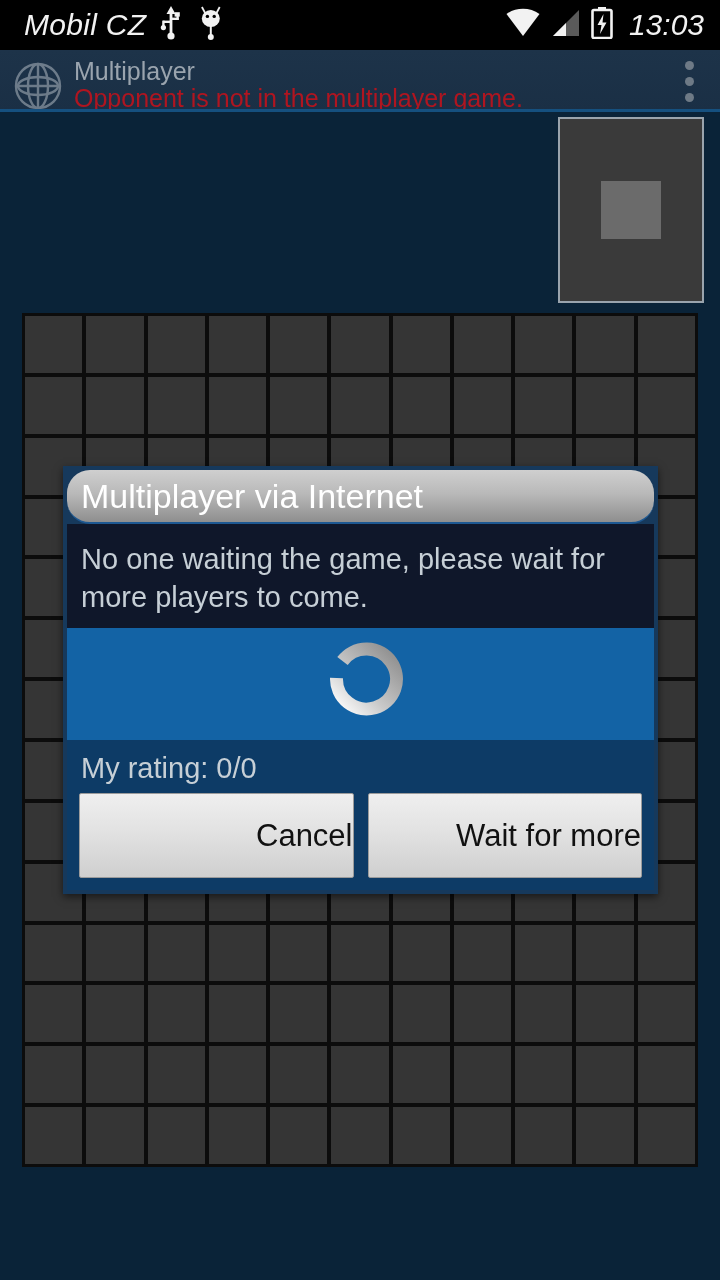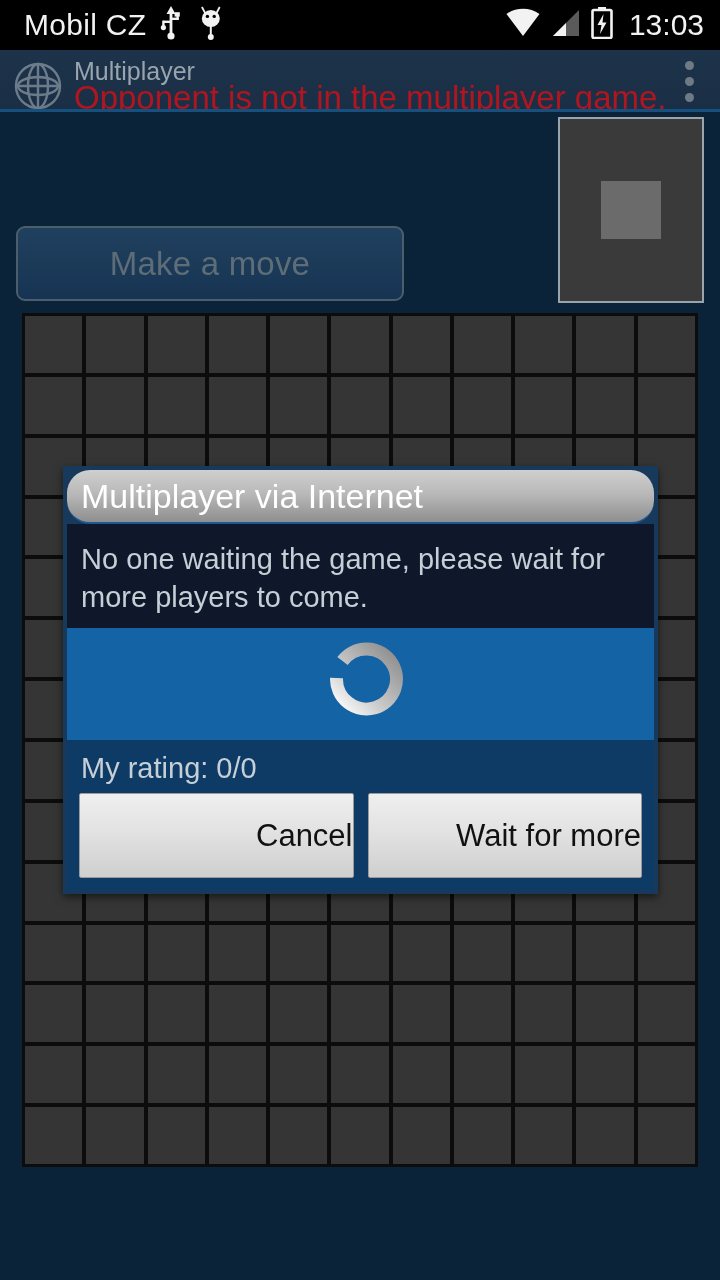--- a/index.html
+++ b/index.html
@@ -27,20 +27,21 @@
   #status-bar {
     position: absolute;
     top: 0; left: 0;
     width: 720px;
     height: 50px;
     background: #000000;
     display: flex;
     align-items: center;
     box-sizing: border-box;
     padding: 0 16px 0 24px;
+    font-style: italic;
   }
   #carrier-label {
     color: #f2f2f2;
     font-size: 30px;
     letter-spacing: 0.3px;
     line-height: 1;
     white-space: nowrap;
   }
   .sb-left-icons {
     display: flex;
@@ -96,21 +97,21 @@
     overflow: hidden;
   }
   #ab-title {
     color: #9aa4ae;
     font-size: 25px;
     line-height: 26px;
     white-space: nowrap;
   }
   #ab-subtitle {
     color: #b01520;
-    font-size: 33px;
+    font-size: 25px;
     line-height: 28px;
     white-space: nowrap;
   }
   #overflow-menu {
     margin-left: auto;
     width: 46px;
     height: 62px;
     display: flex;
     flex-direction: column;
     align-items: center;
@@ -337,23 +338,20 @@
       <span id="ab-title">Multiplayer</span>
       <span id="ab-subtitle">Opponent is not in the multiplayer game.</span>
     </span>
     <span id="overflow-menu">
       <span class="dot"></span>
       <span class="dot"></span>
       <span class="dot"></span>
     </span>
   </div>
 
-  <div id="make-move-button">
-    <span>Make a move</span>
-  </div>
 
   <div id="piece-preview">
     <span class="piece-cell"></span>
   </div>
 
   <div id="game-board" style="grid-template-columns: repeat(11, 1fr); grid-template-rows: repeat(14, 1fr); background: rgb(12, 12, 12);">
       <div class="board-cell" style="background: rgb(53, 53, 53);"></div>
       <div class="board-cell" style="background: rgb(53, 53, 53);"></div>
       <div class="board-cell" style="background: rgb(53, 53, 53);"></div>
       <div class="board-cell" style="background: rgb(53, 53, 53);"></div>

